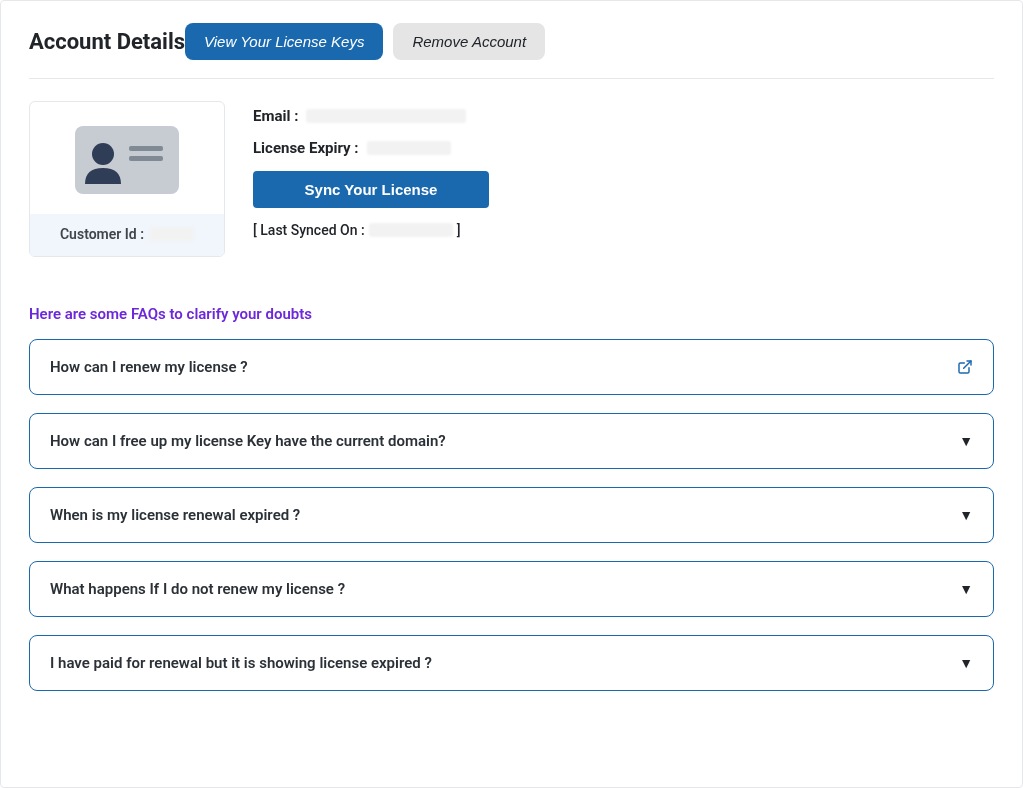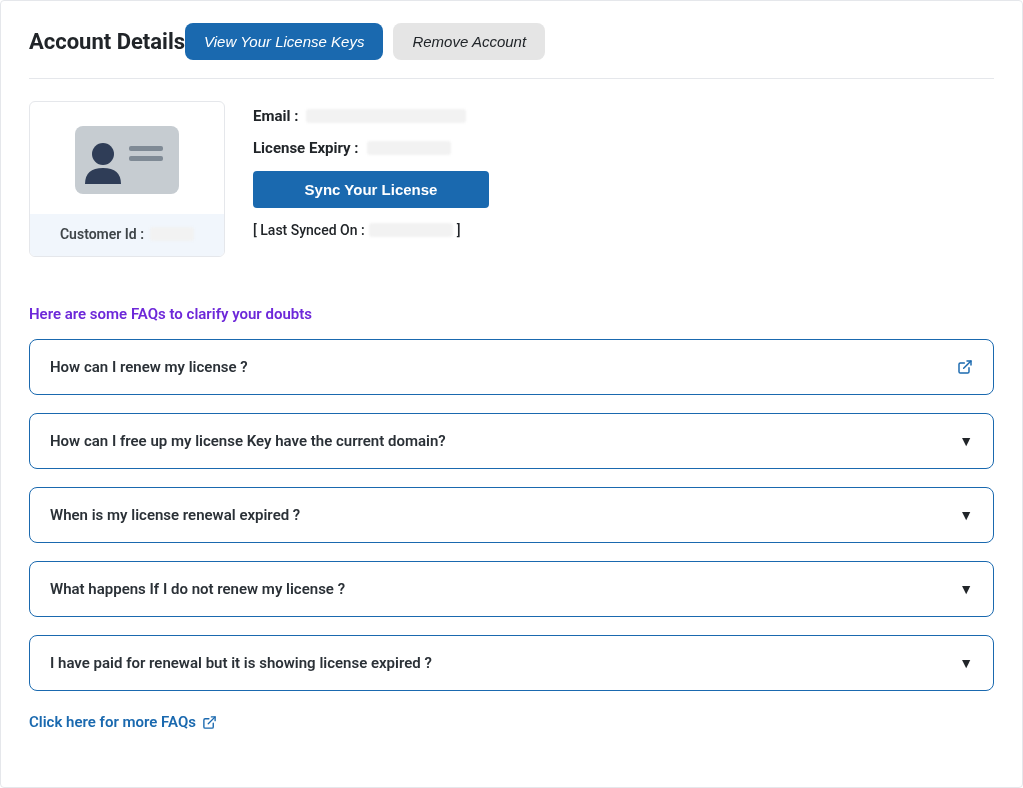--- a/index.html
+++ b/index.html
@@ -237,24 +237,14 @@
     <div class="faq-item">
       <span class="faq-question">What happens If I do not renew my license ?</span>
       <span class="faq-caret">▼</span>
     </div>
     <div class="faq-item">
       <span class="faq-question">I have paid for renewal but it is showing license expired ?</span>
       <span class="faq-caret">▼</span>
     </div>
   </div>
 
-  <a class="more-link">
-    <span>Click here for more FAQs</span>
-    <span class="ext-icon">
-      <svg width="15" height="15" viewBox="0 0 24 24" fill="none" stroke="#1a69af" stroke-width="2.2" stroke-linecap="round" stroke-linejoin="round">
-        <path d="M18 13v6a2 2 0 0 1-2 2H5a2 2 0 0 1-2-2V8a2 2 0 0 1 2-2h6"></path>
-        <polyline points="15 3 21 3 21 9"></polyline>
-        <line x1="10" y1="14" x2="21" y2="3"></line>
-      </svg>
-    </span>
-  </a>
 
 </div>
 
 </body></html>

